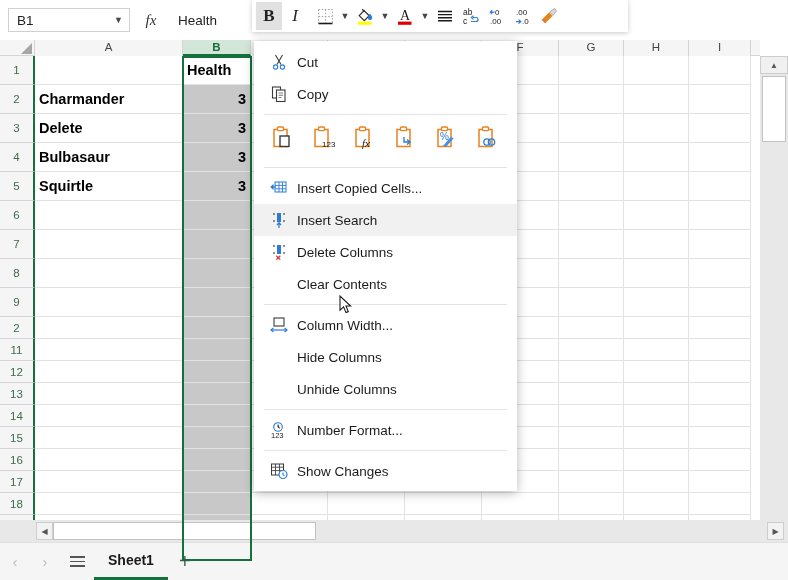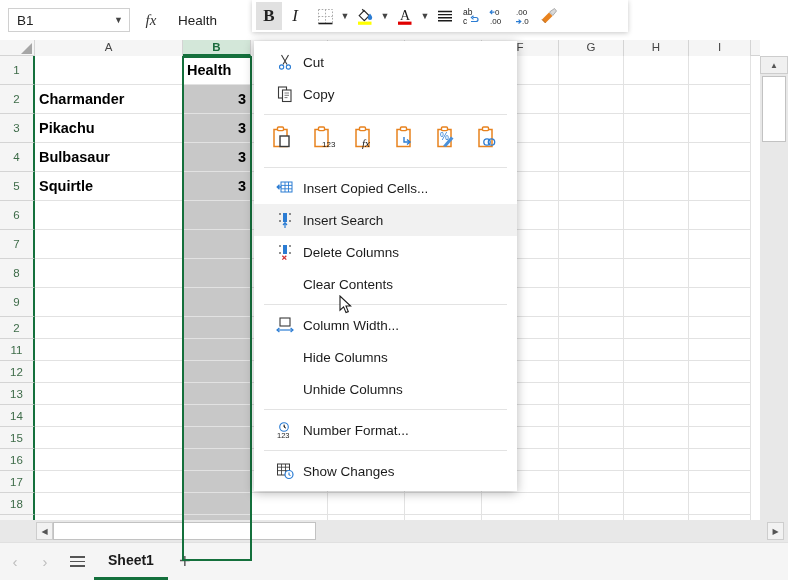--- a/index.html
+++ b/index.html
@@ -164,21 +164,21 @@
   .ctx-search-wrap { padding: 5px 11px 8px 11px; }
   .ctx-search {
     width: 100%; height: 29px; border: 1px solid #d5d5d5; border-radius: 3px;
     background: #fff; font-size: 13.5px; color: #222;
     padding: 0 9px; font-family: "Liberation Sans", sans-serif;
     outline: none;
   }
   .ctx-search::placeholder { color: #8a8a8a; }
   .ctx-item {
     height: 32px; display: flex; align-items: center;
-    padding: 0 16px; cursor: default;
+    padding: 0 10px; cursor: default;
   }
   .ctx-item.hl { background: #f1f1f1; }
   .ctx-icon {
     width: 30px; min-width: 30px; height: 24px;
     display: flex; align-items: center; justify-content: center;
   }
   .ctx-label { padding-left: 3px; }
   .ctx-sep { height: 1px; background: #e3e3e3; margin: 4px 10px; }
   .ctx-header {
     padding: 5px 10px 4px 12px; font-weight: bold; font-size: 13.5px; color: #1b1b1b;
@@ -325,21 +325,21 @@
           <div class="cell selB" style="width: 68px; height: 29px;">3</div>
           <div class="cell" style="width: 77px; height: 29px;"></div>
           <div class="cell" style="width: 77px; height: 29px;"></div>
           <div class="cell" style="width: 77px; height: 29px;"></div>
           <div class="cell" style="width: 77px; height: 29px;"></div>
           <div class="cell" style="width: 65px; height: 29px;"></div>
           <div class="cell" style="width: 65px; height: 29px;"></div>
           <div class="cell" style="width: 62px; height: 29px;"></div>
         </div>
         <div class="row">
-          <div class="cell colA" style="width: 148px; height: 29px;">Pikachu</div>
+          <div class="cell colA" style="width: 148px; height: 29px;">Delete</div>
           <div class="cell selB" style="width: 68px; height: 29px;">3</div>
           <div class="cell" style="width: 77px; height: 29px;"></div>
           <div class="cell" style="width: 77px; height: 29px;"></div>
           <div class="cell" style="width: 77px; height: 29px;"></div>
           <div class="cell" style="width: 77px; height: 29px;"></div>
           <div class="cell" style="width: 65px; height: 29px;"></div>
           <div class="cell" style="width: 65px; height: 29px;"></div>
           <div class="cell" style="width: 62px; height: 29px;"></div>
         </div>
         <div class="row">

